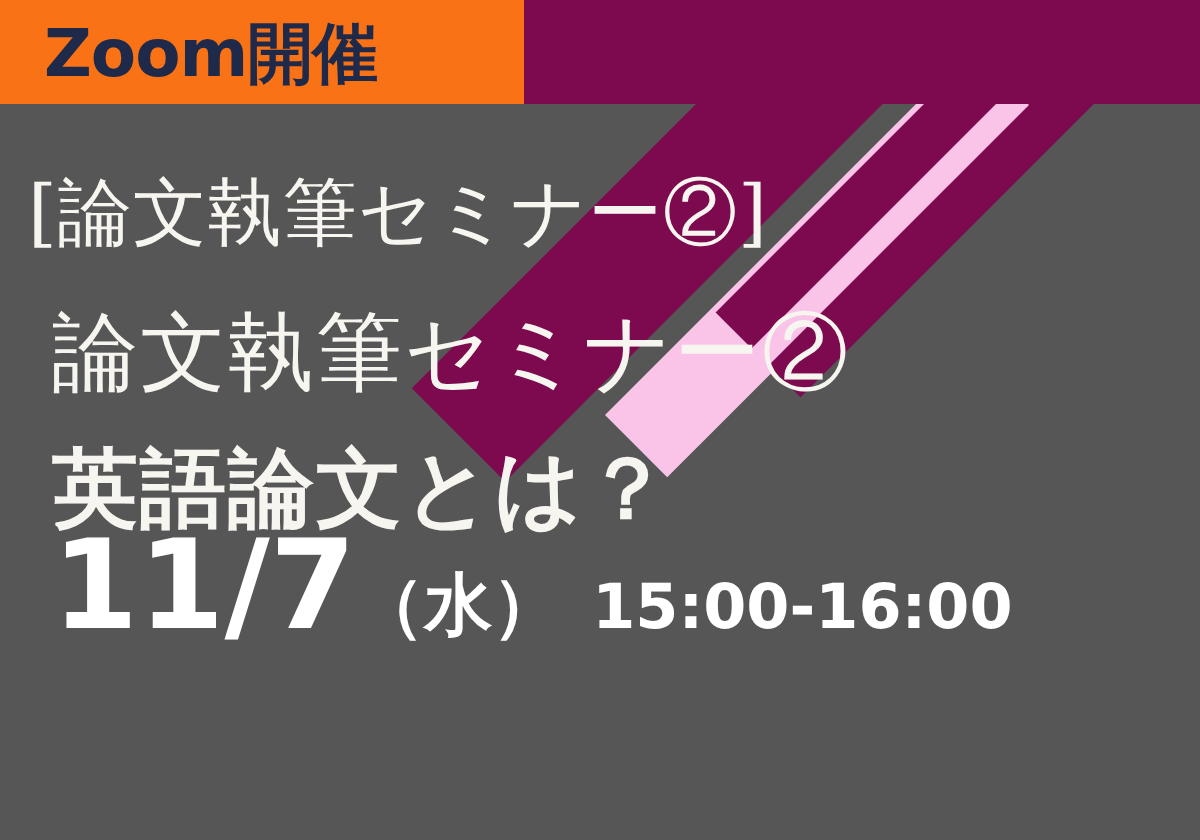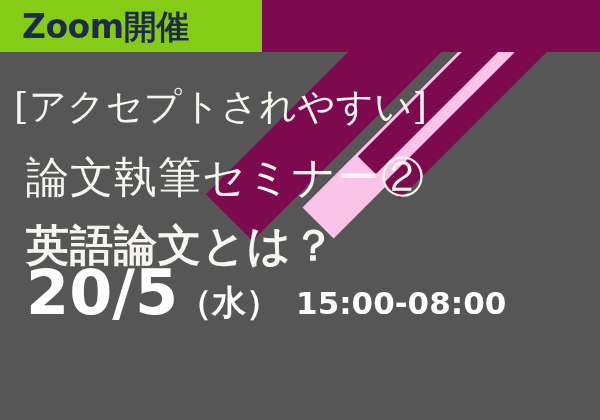--- a/index.html
+++ b/index.html
@@ -98,21 +98,21 @@
     background: #7D0A4E;
     z-index: 3;
   }
 
   .header-clip {
     position: absolute;
     left: 0;
     top: 0;
     width: 262px;
     height: 52px;
-    background: #84cc16;
+    background: #f97316;
     z-index: 6;
     display: flex;
     align-items: center;
   }
 
   .header-text {
     font-family: "DejaVu Sans", "Liberation Sans", sans-serif;
     font-weight: bold;
     font-size: 33px;
     line-height: 1;
@@ -213,24 +213,24 @@
     <div class="stripe stripe-gap"></div>
     <div class="stripe stripe-p-thin"></div>
   </div>
 
   <div class="header-band"></div>
   <div class="header-clip">
     <div class="header-text">Zoom開催</div>
   </div>
 
   <div class="content">
-    <div class="serif-line line-bracket">[アクセプトされやすい]</div>
+    <div class="serif-line line-bracket">[論文執筆セミナー②]</div>
     <div class="serif-line line-main-1">論文執筆セミナー②</div>
     <div class="serif-line line-main-2">英語論文とは？</div>
   </div>
 
   <div class="date-row">
-    <span class="date-big">20/5</span>
+    <span class="date-big">11/7</span>
     <span class="date-weekday">（水）</span>
-    <span class="date-time">15:00-08:00</span>
+    <span class="date-time">15:00-16:00</span>
   </div>
 
 </div>
 
 </body></html>

